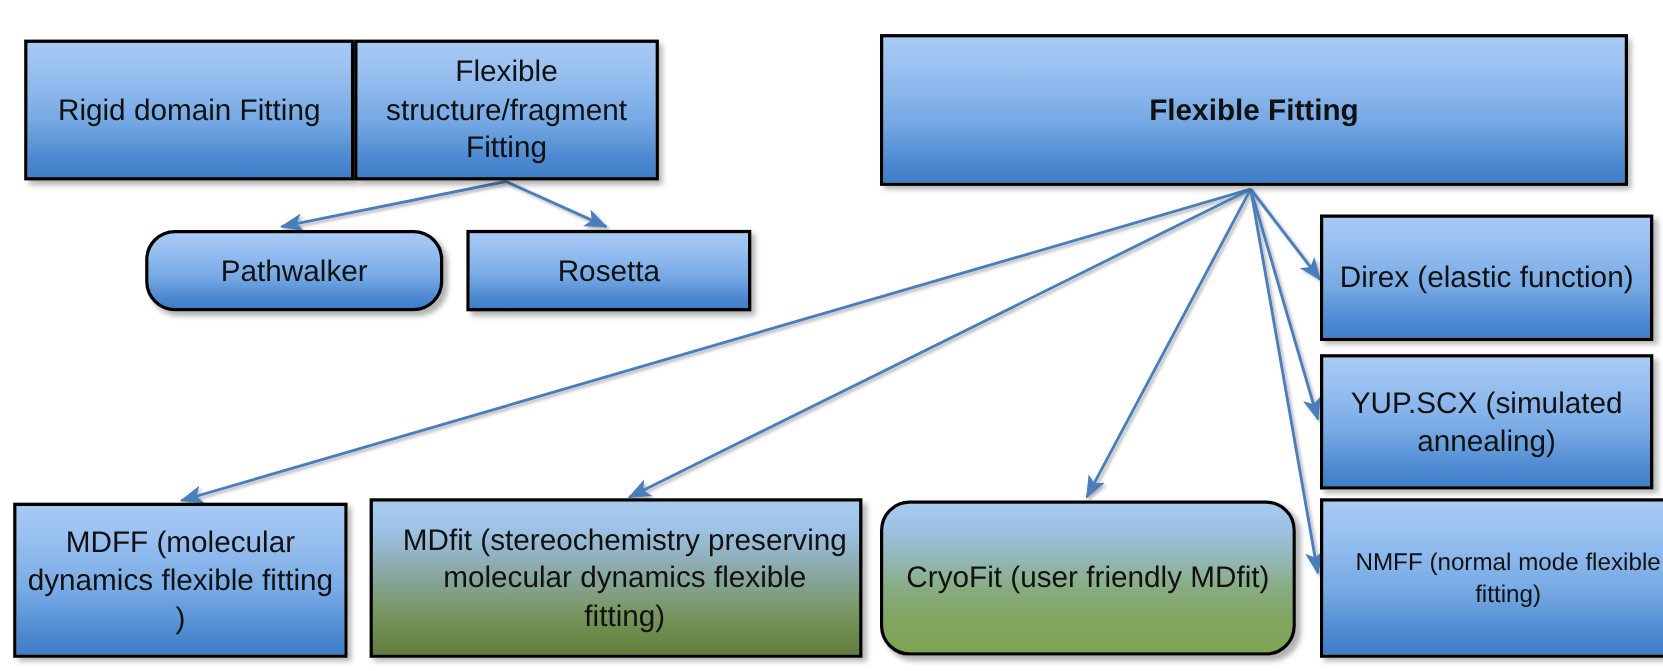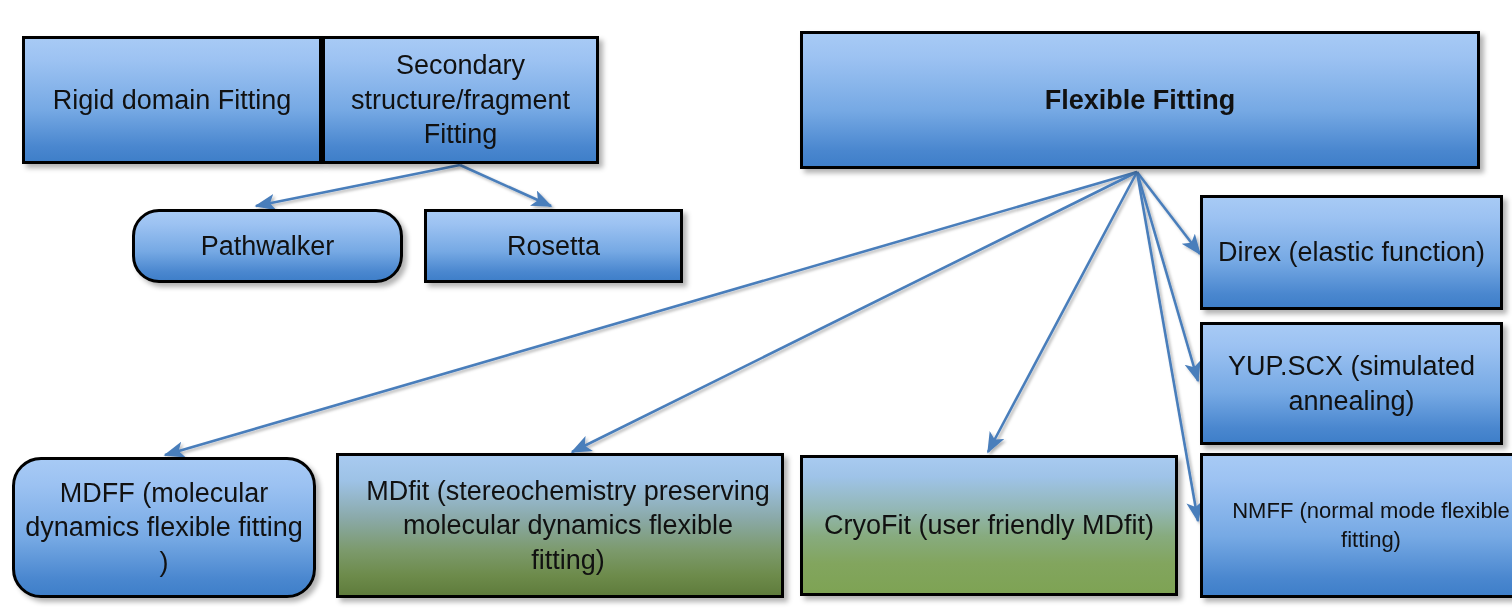--- a/index.html
+++ b/index.html
@@ -81,44 +81,44 @@
         <line x1="1137" y1="172" x2="1200" y2="254" stroke="#4a7ebb" stroke-width="2.6" marker-end="url(#arrowhead)"></line>
         <line x1="1137" y1="172" x2="1198" y2="381" stroke="#4a7ebb" stroke-width="2.6" marker-end="url(#arrowhead)"></line>
       </g>
   </svg>
 
   <div id="nodes-layer">
       <div class="node fill-blue" style="left: 22px; top: 36px; width: 300px; height: 128px; font-size: 27px; border-color: rgb(0, 0, 0);">
         <span class="label">Rigid domain Fitting</span>
       </div>
       <div class="node fill-blue" style="left: 322px; top: 36px; width: 277px; height: 128px; font-size: 27px; border-color: rgb(0, 0, 0);">
-        <span class="label">Secondary structure/fragment Fitting</span>
+        <span class="label">Flexible structure/fragment Fitting</span>
       </div>
       <div class="node fill-blue" style="left: 800px; top: 31px; width: 680px; height: 138px; font-size: 27px; border-color: rgb(0, 0, 0); font-weight: bold;">
         <span class="label">Flexible Fitting</span>
       </div>
       <div class="node fill-blue" style="left: 132px; top: 209px; width: 271px; height: 74px; font-size: 27px; border-color: rgb(0, 0, 0); border-radius: 27px;">
         <span class="label">Pathwalker</span>
       </div>
       <div class="node fill-blue" style="left: 424px; top: 209px; width: 259px; height: 74px; font-size: 27px; border-color: rgb(0, 0, 0);">
         <span class="label">Rosetta</span>
       </div>
       <div class="node fill-blue" style="left: 1200px; top: 195px; width: 303px; height: 115px; font-size: 27px; border-color: rgb(0, 0, 0);">
         <span class="label">Direx (elastic function)</span>
       </div>
       <div class="node fill-blue" style="left: 1200px; top: 322px; width: 303px; height: 123px; font-size: 27px; border-color: rgb(0, 0, 0);">
         <span class="label">YUP.SCX (simulated annealing)</span>
       </div>
-      <div class="node fill-blue" style="left: 12px; top: 457px; width: 304px; height: 141px; font-size: 27px; border-color: rgb(0, 0, 0); border-radius: 29px;">
+      <div class="node fill-blue" style="left: 12px; top: 457px; width: 304px; height: 141px; font-size: 27px; border-color: rgb(0, 0, 0);">
         <span class="label">MDFF (molecular dynamics flexible fitting )</span>
       </div>
       <div class="node fill-bluegreen" style="left: 336px; top: 453px; width: 448px; height: 145px; font-size: 27px; border-color: rgb(0, 0, 0); padding-left: 24px;">
         <span class="label">MDfit (stereochemistry preserving molecular dynamics flexible fitting)</span>
       </div>
-      <div class="node fill-bluegreen2" style="left: 800px; top: 455px; width: 378px; height: 141px; font-size: 27px; border-color: rgb(0, 0, 0);">
+      <div class="node fill-bluegreen2" style="left: 800px; top: 455px; width: 378px; height: 141px; font-size: 27px; border-color: rgb(0, 0, 0); border-radius: 27px;">
         <span class="label">CryoFit (user friendly MDfit)</span>
       </div>
       <div class="node fill-blue" style="left: 1200px; top: 453px; width: 342px; height: 145px; font-size: 22px; border-color: rgb(0, 0, 0);">
         <span class="label">NMFF (normal mode flexible fitting)</span>
       </div>
     </div>
 
 </div>
 
 </body></html>

